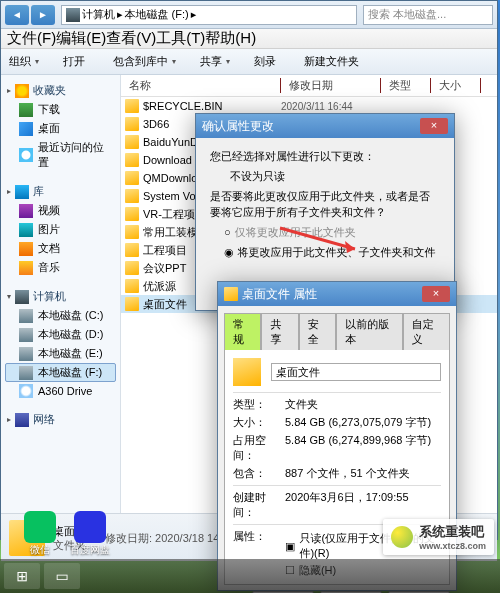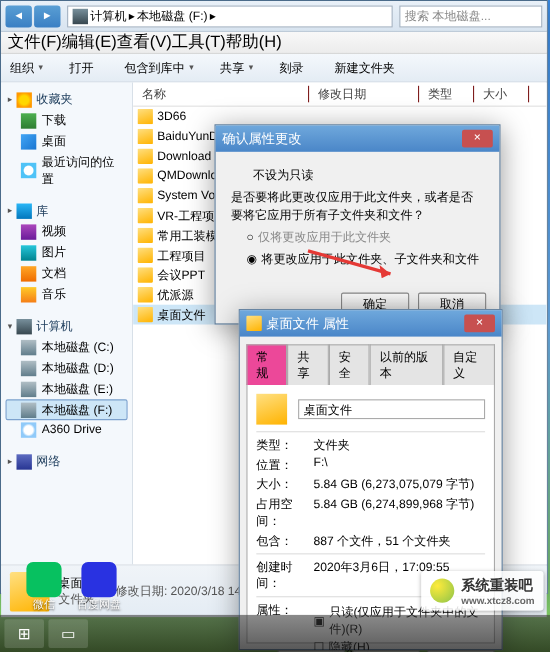--- a/index.html
+++ b/index.html
@@ -58,21 +58,21 @@
 .confirm{top:113px;left:195px;width:260px}
 .confirm .body2{padding:10px 14px;font-size:11px;line-height:16px}
 .confirm .q{margin:4px 0}
 .confirm .radio{margin:4px 0 4px 14px;display:flex;align-items:center;gap:4px}
 .confirm .btns{display:flex;justify-content:flex-end;gap:8px;padding:8px 12px}
 .btn{min-width:62px;height:20px;background:linear-gradient(180deg,#f8f8f8,#e0e0e0);border:1px solid #888;border-radius:2px;font-size:11px;display:flex;align-items:center;justify-content:center;cursor:pointer}
 .arrow{position:absolute;top:223px;left:275px;width:90px;height:30px;pointer-events:none;z-index:10}
 .props{top:281px;left:217px;width:240px;height:310px}
 .props .tabs{display:flex;padding:6px 6px 0 6px;gap:0}
 .props .tab{padding:3px 8px;font-size:11px;background:#f0f0f0;border:1px solid #aaa;border-bottom:none;position:relative;top:1px}
-.props .tab.active{background:#ec4899;z-index:2}
+.props .tab.active{background:#bef264;z-index:2}
 .props .tab:not(.active){background:#e4e4e4}
 .props .panel{background:#fff;border:1px solid #aaa;margin:0 6px;padding:8px;height:236px;font-size:11px}
 .props .row{display:flex;margin:3px 0}
 .props .row .lbl{width:52px}
 .props .row .val{flex:1}
 .props .iconrow{display:flex;align-items:center;gap:10px;margin-bottom:6px}
 .props .iconrow .big-ico{width:28px;height:28px;background:linear-gradient(160deg,#ffe082,#ffb300)}
 .props .iconrow input{flex:1;height:18px;border:1px solid #aaa;padding:0 4px;font-size:11px}
 .props hr{border:none;border-top:1px solid #ddd;margin:4px 0}
 .props .chk{display:flex;align-items:center;gap:4px;margin:2px 0}
@@ -199,20 +199,27 @@
       <div class="fl-head">
         <div class="c1">名称</div>
         <div class="c2">修改日期</div>
         <div class="c3">类型</div>
         <div class="c4">大小</div>
       </div>
       <div id="file-rows">
           <div class="fl-row">
             <div class="c1">
               <span class="ico fold"></span>
+              <span>$RECYCLE.BIN</span>
+            </div>
+            <div class="c2">2020/3/11 16:44</div>
+          </div>
+          <div class="fl-row">
+            <div class="c1">
+              <span class="ico fold"></span>
               <span>3D66</span>
             </div>
             <div class="c2"></div>
           </div>
           <div class="fl-row">
             <div class="c1">
               <span class="ico fold"></span>
               <span>BaiduYunDow</span>
             </div>
             <div class="c2"></div>
@@ -292,20 +299,21 @@
     <div class="info" style="color:#555">修改日期: 2020/3/18 14:45</div>
   </div>
 </div>
 
 <div class="dialog confirm">
   <div class="dlg-title">
     <span>确认属性更改</span>
     <span class="dlg-close">×</span>
   </div>
   <div class="body2">
+    <div>您已经选择对属性进行以下更改：</div>
     <div class="q" style="padding-left:20px">不设为只读</div>
     <div>是否要将此更改仅应用于此文件夹，或者是否要将它应用于所有子文件夹和文件？</div>
     <div class="radio">
         <span>○</span>
         <span style="color:#888">仅将更改应用于此文件夹</span>
       </div>
     <div class="radio">
         <span>◉</span>
         <span>将更改应用于此文件夹、子文件夹和文件</span>
       </div>
@@ -337,24 +345,20 @@
     <div class="iconrow">
       <div class="big-ico"></div>
       <input value="桌面文件" style="">
     </div>
     <hr>
     <div class="row">
         <div class="lbl">类型：</div>
         <div class="val">文件夹</div>
       </div>
     <div class="row">
-        <div class="lbl">位置：</div>
-        <div class="val">F:\</div>
-      </div>
-    <div class="row">
         <div class="lbl">大小：</div>
         <div class="val">5.84 GB (6,273,075,079 字节)</div>
       </div>
     <div class="row">
         <div class="lbl">占用空间：</div>
         <div class="val">5.84 GB (6,274,899,968 字节)</div>
       </div>
     <div class="row">
         <div class="lbl">包含：</div>
         <div class="val">887 个文件，51 个文件夹</div>

